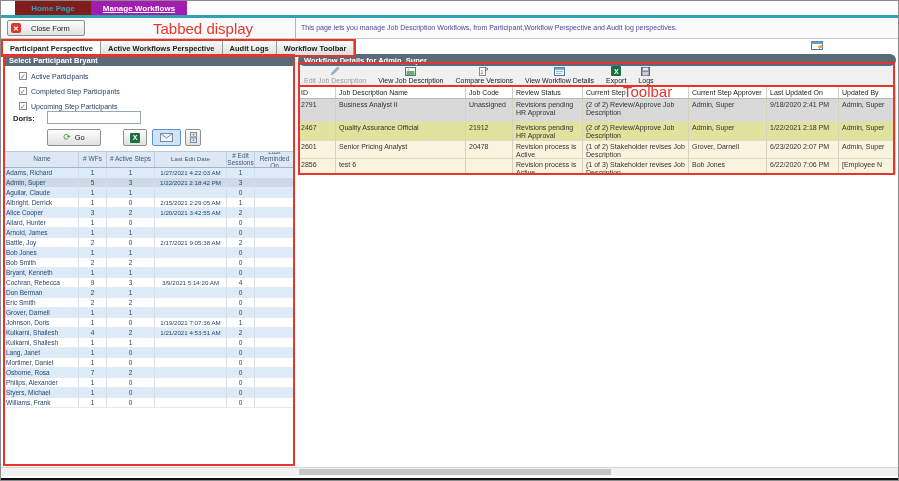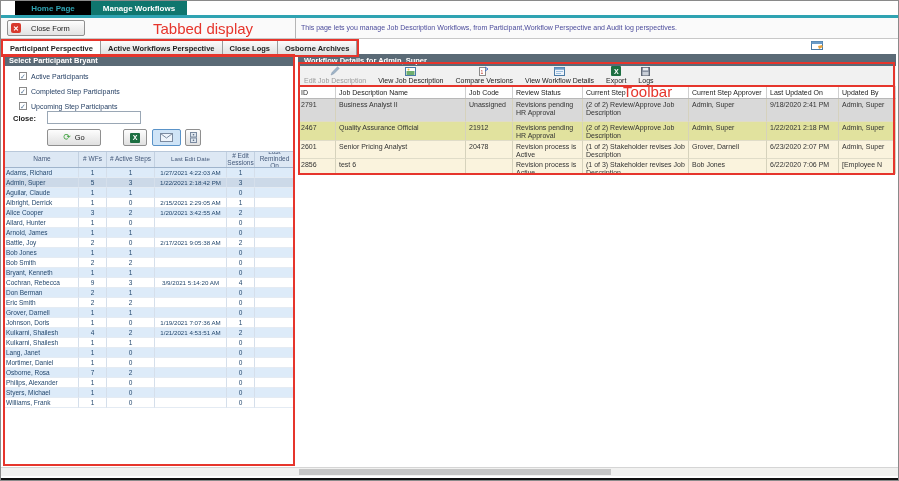--- a/index.html
+++ b/index.html
@@ -4,37 +4,37 @@
 <style>
   * { margin:0; padding:0; box-sizing:border-box; }
   html,body { background:#dcdcdc; font-family:"Liberation Sans", sans-serif; }
   .screen {
     position:relative; width:899px; height:481px; background:#ffffff;
     border:1px solid #8a8a8a; overflow:hidden;
   }
   
   .top-tabs { position:absolute; left:0; top:0; width:100%; height:17px; background:#ffffff; border-bottom:3px solid #2fa3b2; }
   .ttab { position:absolute; top:0; height:14px; display:flex; align-items:center; justify-content:center; font-size:8px; font-weight:bold; cursor:default; }
-  .ttab.home { left:14px; width:76px; color:#2fa3b2; background:#000000; }
-  .ttab.manage { left:90px; width:96px; color:#ffffff; background:#0f766e; }
+  .ttab.home { left:14px; width:76px; color:#2fa3b2; background:#7f1d1d; }
+  .ttab.manage { left:90px; width:96px; color:#ffffff; background:#a21caf;text-decoration:underline; }
   
   .command-bar { position:absolute; left:0; top:17px; width:100%; height:21px; background:#fafafa; border-bottom:1px solid #c8c8c8; }
   .close-btn { position:absolute; left:6px; top:2px; width:78px; height:16px; background:linear-gradient(#fdfdfd,#e2e2e2); border:1px solid #8f8f8f; border-radius:2px; display:flex; align-items:center; font-size:7.5px; color:#222; }
   .close-x { width:10px; height:10px; margin:0 6px 0 3px; background:#d83a2e; border-radius:2px; color:#fff; font-size:7px; font-weight:bold; display:flex; align-items:center; justify-content:center; line-height:1; }
   .close-label { flex:1; text-align:center; padding-right:10px; }
   .vdivider { position:absolute; left:294px; top:17px; width:1px; height:21px; background:#b5b5b5; }
   .page-desc { position:absolute; left:300px; top:23px; width:560px; font-size:7px; color:#4b4b9b; }
   
   .ptabs-box { position:absolute; left:0; top:38px; display:flex; border:2px solid #e6352c; background:#e9e9e9; z-index:5; }
   .ptab { height:14px; display:flex; align-items:center; padding:0 7px; font-size:7.5px; font-weight:bold; color:#222; background:linear-gradient(#fbfbfb,#dedede); border-right:1px solid #9a9a9a; cursor:default; white-space:nowrap; }
   .ptab.active { background:#ffffff; }
   
   .panel-header { position:absolute; height:12px; background:#5a6a76; color:#ffffff; font-size:7.5px; font-weight:bold; display:flex; align-items:center; padding-left:6px; }
   #left-header { left:2px; top:53px; width:292px; }
-  #right-header { left:297px; top:53px; width:598px; }
+  #right-header { left:297px; top:53px; width:598px;border-radius:6px; }
   
   .filter-row { position:absolute; left:18px; display:flex; align-items:center; height:10px; }
   .checkbox { width:8px; height:8px; border:1px solid #8a8a8a; background:#fff; margin-right:4px; font-size:7px; line-height:7px; color:#5a7a9a; text-align:center; }
   .filter-label { font-size:7px; color:#1f3a5f; white-space:nowrap; }
   .search-label { position:absolute; left:12px; top:113px; font-size:7.5px; font-weight:bold; color:#222; }
   .search-input { position:absolute; left:46px; top:110px; width:94px; height:13px; border:1px solid #9aa7b5; background:#fff; font-size:7px; padding:0 2px; }
   .go-btn { position:absolute; left:46px; top:128px; width:54px; height:17px; background:linear-gradient(#fdfdfd,#e0e0e0); border:1px solid #8f8f8f; border-radius:2px; display:flex; align-items:center; justify-content:center; font-size:7.5px; color:#222; gap:4px; }
   .refresh-glyph { color:#3a9e3a; font-size:9px; line-height:1; }
   .icon-btn { position:absolute; top:128px; height:17px; background:linear-gradient(#fdfdfd,#e0e0e0); border:1px solid #8f8f8f; border-radius:2px; display:flex; align-items:center; justify-content:center; }
   .icon-btn.mail-sel { background:#cfe4f7; border:1px solid #5a93c8; }
@@ -105,22 +105,22 @@
       <span class="close-x">✕</span>
       <span class="close-label">Close Form</span>
     </div>
   </div>
   <div class="vdivider"></div>
   <div class="page-desc">This page lets you manage Job Description Workflows, from Participant,Workflow Perspective and Audit log perspectives.</div>
 
   <div class="ptabs-box">
     <div class="ptab active">Participant Perspective</div>
     <div class="ptab">Active Workflows Perspective</div>
-    <div class="ptab">Close Logs</div>
-    <div class="ptab">Osborne Archives</div>
+    <div class="ptab">Audit Logs</div>
+    <div class="ptab">Workflow Toolbar</div>
   </div>
 
   <div class="form-icon">
     <svg width="13" height="10" viewBox="0 0 13 10">
       <rect x="0.5" y="0.5" width="11" height="8" fill="#fff" stroke="#4a7ba6"></rect>
       <rect x="0.5" y="0.5" width="11" height="2.5" fill="#6a9cc8"></rect>
       <path d="M7 5 L11 4 L12 6 L8 8 Z" fill="#e8a33d"></path>
     </svg>
   </div>
 
@@ -132,21 +132,21 @@
   </div>
   <div class="filter-row" style="top:85px;">
     <span class="checkbox">✓</span>
     <span class="filter-label">Completed Step Participants</span>
   </div>
   <div class="filter-row" style="top:100px;">
     <span class="checkbox">✓</span>
     <span class="filter-label">Upcoming Step Participants</span>
   </div>
 
-  <div class="search-label">Close:</div>
+  <div class="search-label">Doris:</div>
   <input class="search-input" type="text" value="" style="">
   <div class="go-btn">
     <span class="refresh-glyph">⟳</span>
     <span>Go</span>
   </div>
   <div class="icon-btn" style="left:122px; width:24px;">
     <span class="excel-glyph">X</span>
   </div>
   <div class="icon-btn mail-sel" style="left:151px; width:29px;">
     <svg width="13" height="9" viewBox="0 0 13 9">

